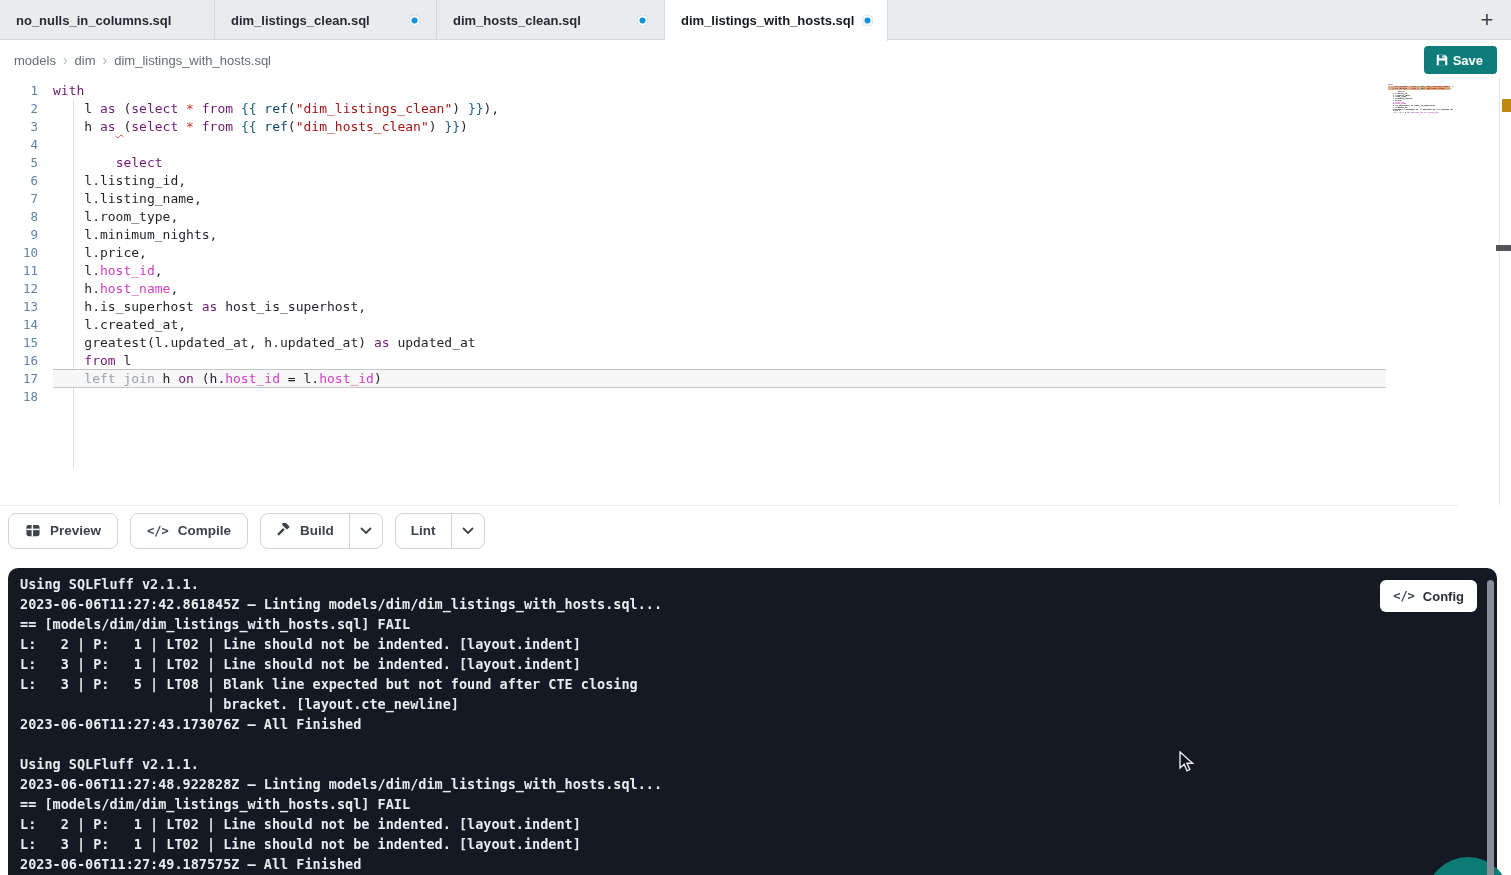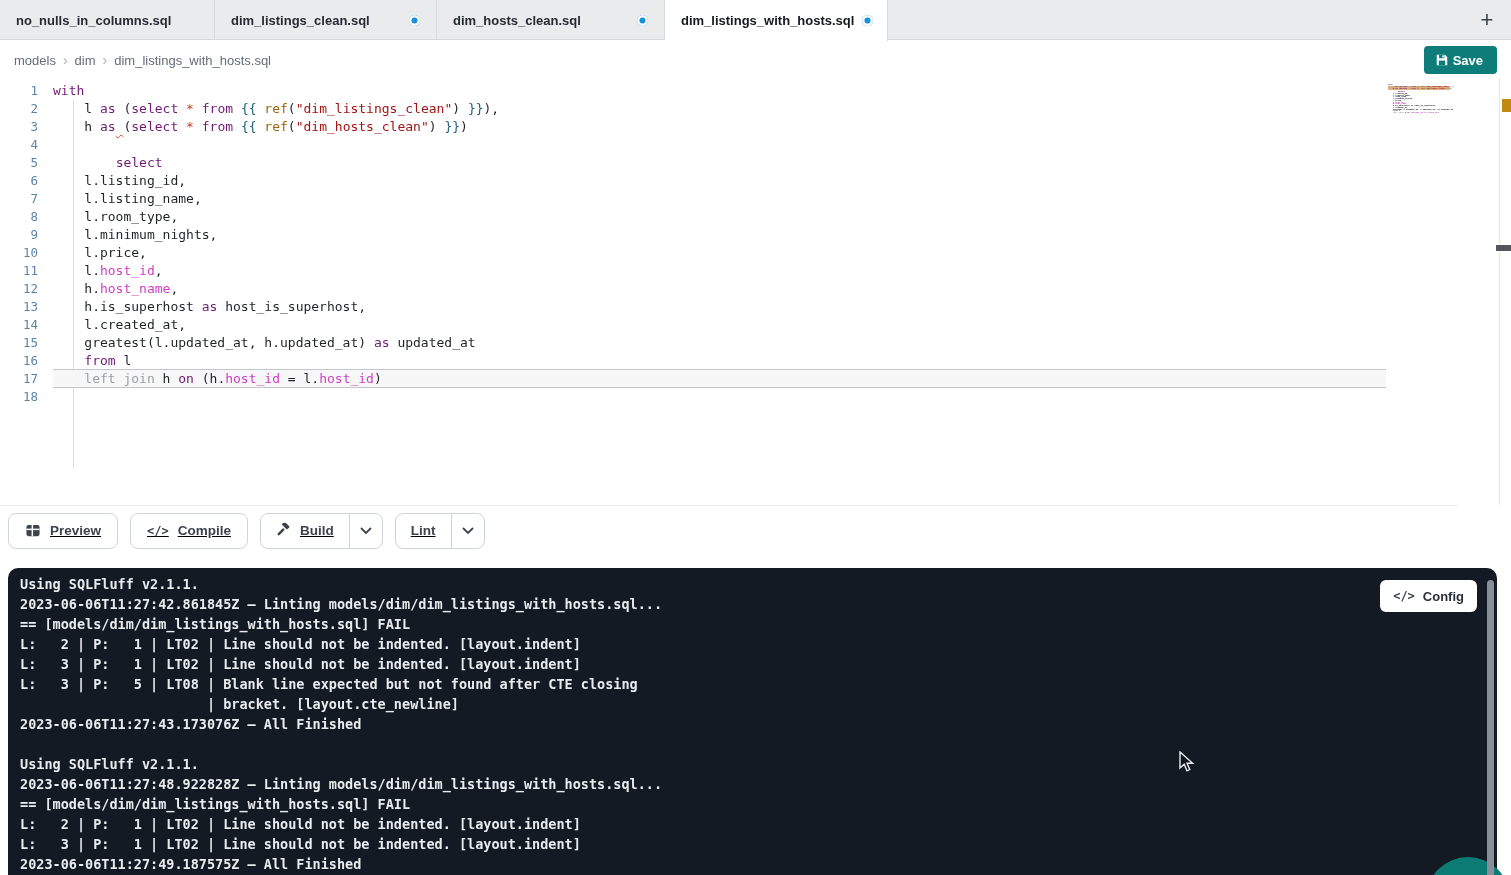--- a/index.html
+++ b/index.html
@@ -39,36 +39,36 @@
   .editor { position:absolute; left:0; top:78px; width:1511px; height:427px;
     background:#fff; font-family:"DejaVu Sans Mono", monospace; }
   .gutter { position:absolute; left:0; top:4px; width:38px; text-align:right; }
   .ln-num { height:18px; line-height:18px; font-size:12.5px; color:#5d84a9; }
   .code-area { position:absolute; left:53px; top:4px; right:125px; }
   .code-line { height:18px; line-height:18px; font-size:13px; white-space:pre; color:#1f2328; position:relative; }
   .code-line.current { background:#f7f7f8; border-top:1px solid #c3c7cc;
     border-bottom:1px solid #c3c7cc; margin-top:-1px; height:19px; }
   .indent-guide { position:absolute; left:73px; top:22px; width:1px; height:368px; background:#dcdfe2; }
   .tp{ color:#1f2328; } .tk{ color:#701a75; } .ts{ color:#c3402e; }
-  .tj{ color:#1b5e77; } .tf{ color:#a16207; } .tq{ color:#a31515; }
+  .tj{ color:#1b5e77; } .tf{ color:#0c4a6e; } .tq{ color:#a31515; }
   .tc{ color:#cf3fc4; } .tg{ color:#9aa1a8; }
   .tw{ text-decoration:underline; text-decoration-style:wavy; text-decoration-color:#e0443a;
        text-decoration-thickness:1px; text-underline-offset:3px; }
 
   
   .minimap { position:absolute; left:1388px; top:6px; width:66px; }
   .mini-band { position:absolute; left:1388px; top:8px; width:62px; height:4px; background:#dcb084; }
   .mini-line { height:1.75px; line-height:1.75px; font-size:2px; white-space:pre; overflow:hidden; font-weight:700; }
   .editor-vline { position:absolute; left:1499px; top:0; width:1px; height:427px; background:#e4e5e7; }
   .ruler-warn { position:absolute; left:1502px; top:21px; width:9px; height:13px; background:#c08a12; }
   .ruler-dash { position:absolute; left:1496px; top:167px; width:15px; height:6px; background:#53575c; }
 
   
   .toolbar { position:absolute; left:0; top:505px; width:1458px; height:50px;
-    background:#fff; border-top:1px solid #ededee; display:flex; align-items:center;text-decoration:underline; }
+    background:#fff; border-top:1px solid #ededee; display:flex; align-items:center; }
   .btn { height:36px; border:1px solid #cfd4d9; border-radius:8px; background:#fff;
     display:flex; align-items:center; gap:9px; padding:0 16px; font-size:13.5px;
     font-weight:600; color:#3c434d; cursor:pointer; }
   .btn-group { height:36px; border:1px solid #cfd4d9; border-radius:8px; background:#fff;
     display:flex; align-items:stretch; overflow:hidden; }
   .btn-main { display:flex; align-items:center; gap:9px; padding:0 15px; font-size:13.5px;
     font-weight:600; color:#3c434d; cursor:pointer; }
   .btn-caret { display:flex; align-items:center; padding:0 10px; border-left:1px solid #cfd4d9; cursor:pointer; } .sp12{ width:12px; }
   .toolbar .lead { width:8px; }
   .codeicon { font-family:"DejaVu Sans Mono", monospace; font-weight:700; font-size:12px; color:#3c434d; }

